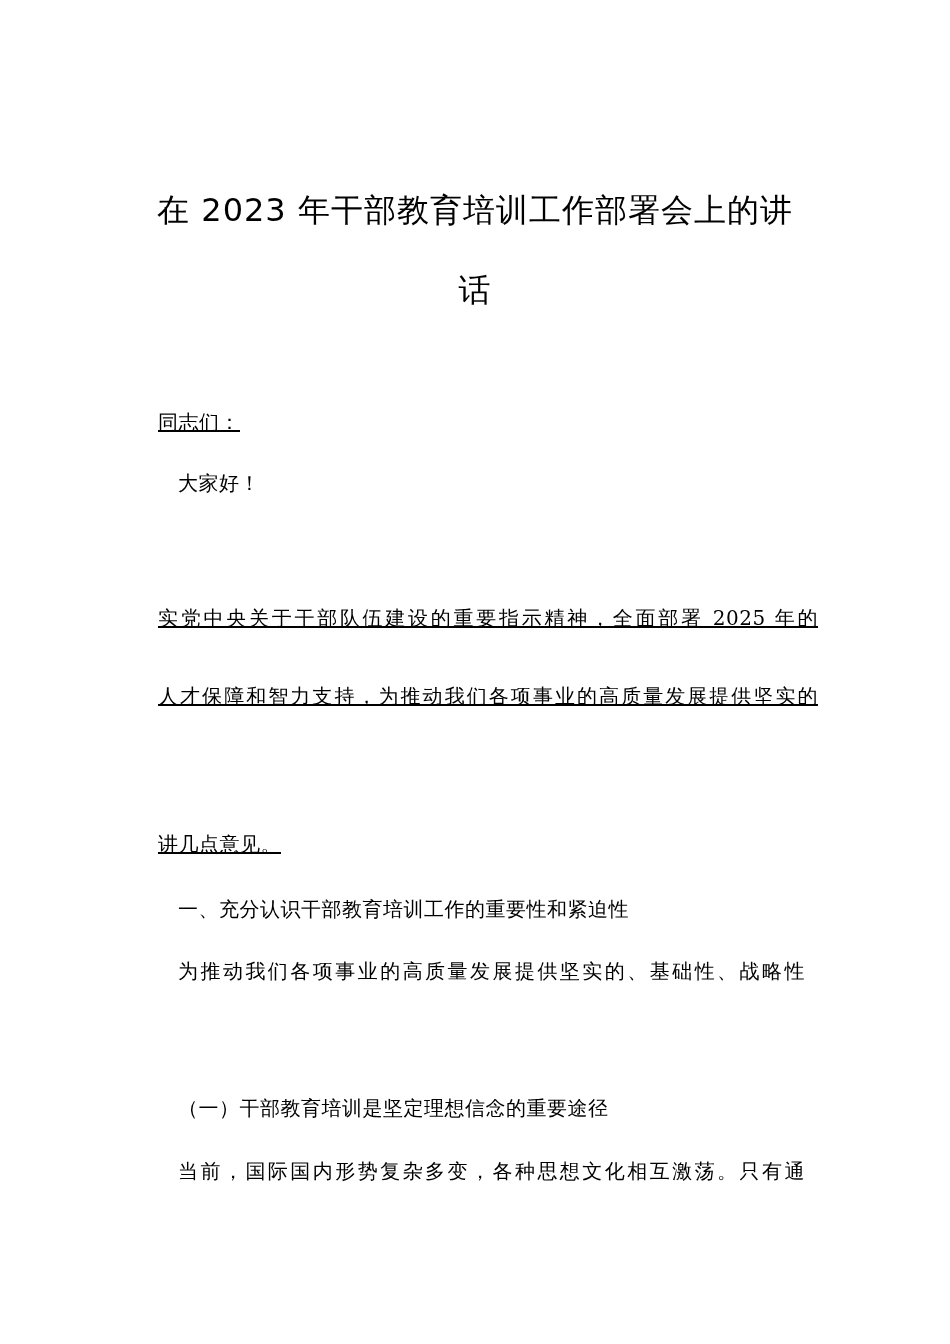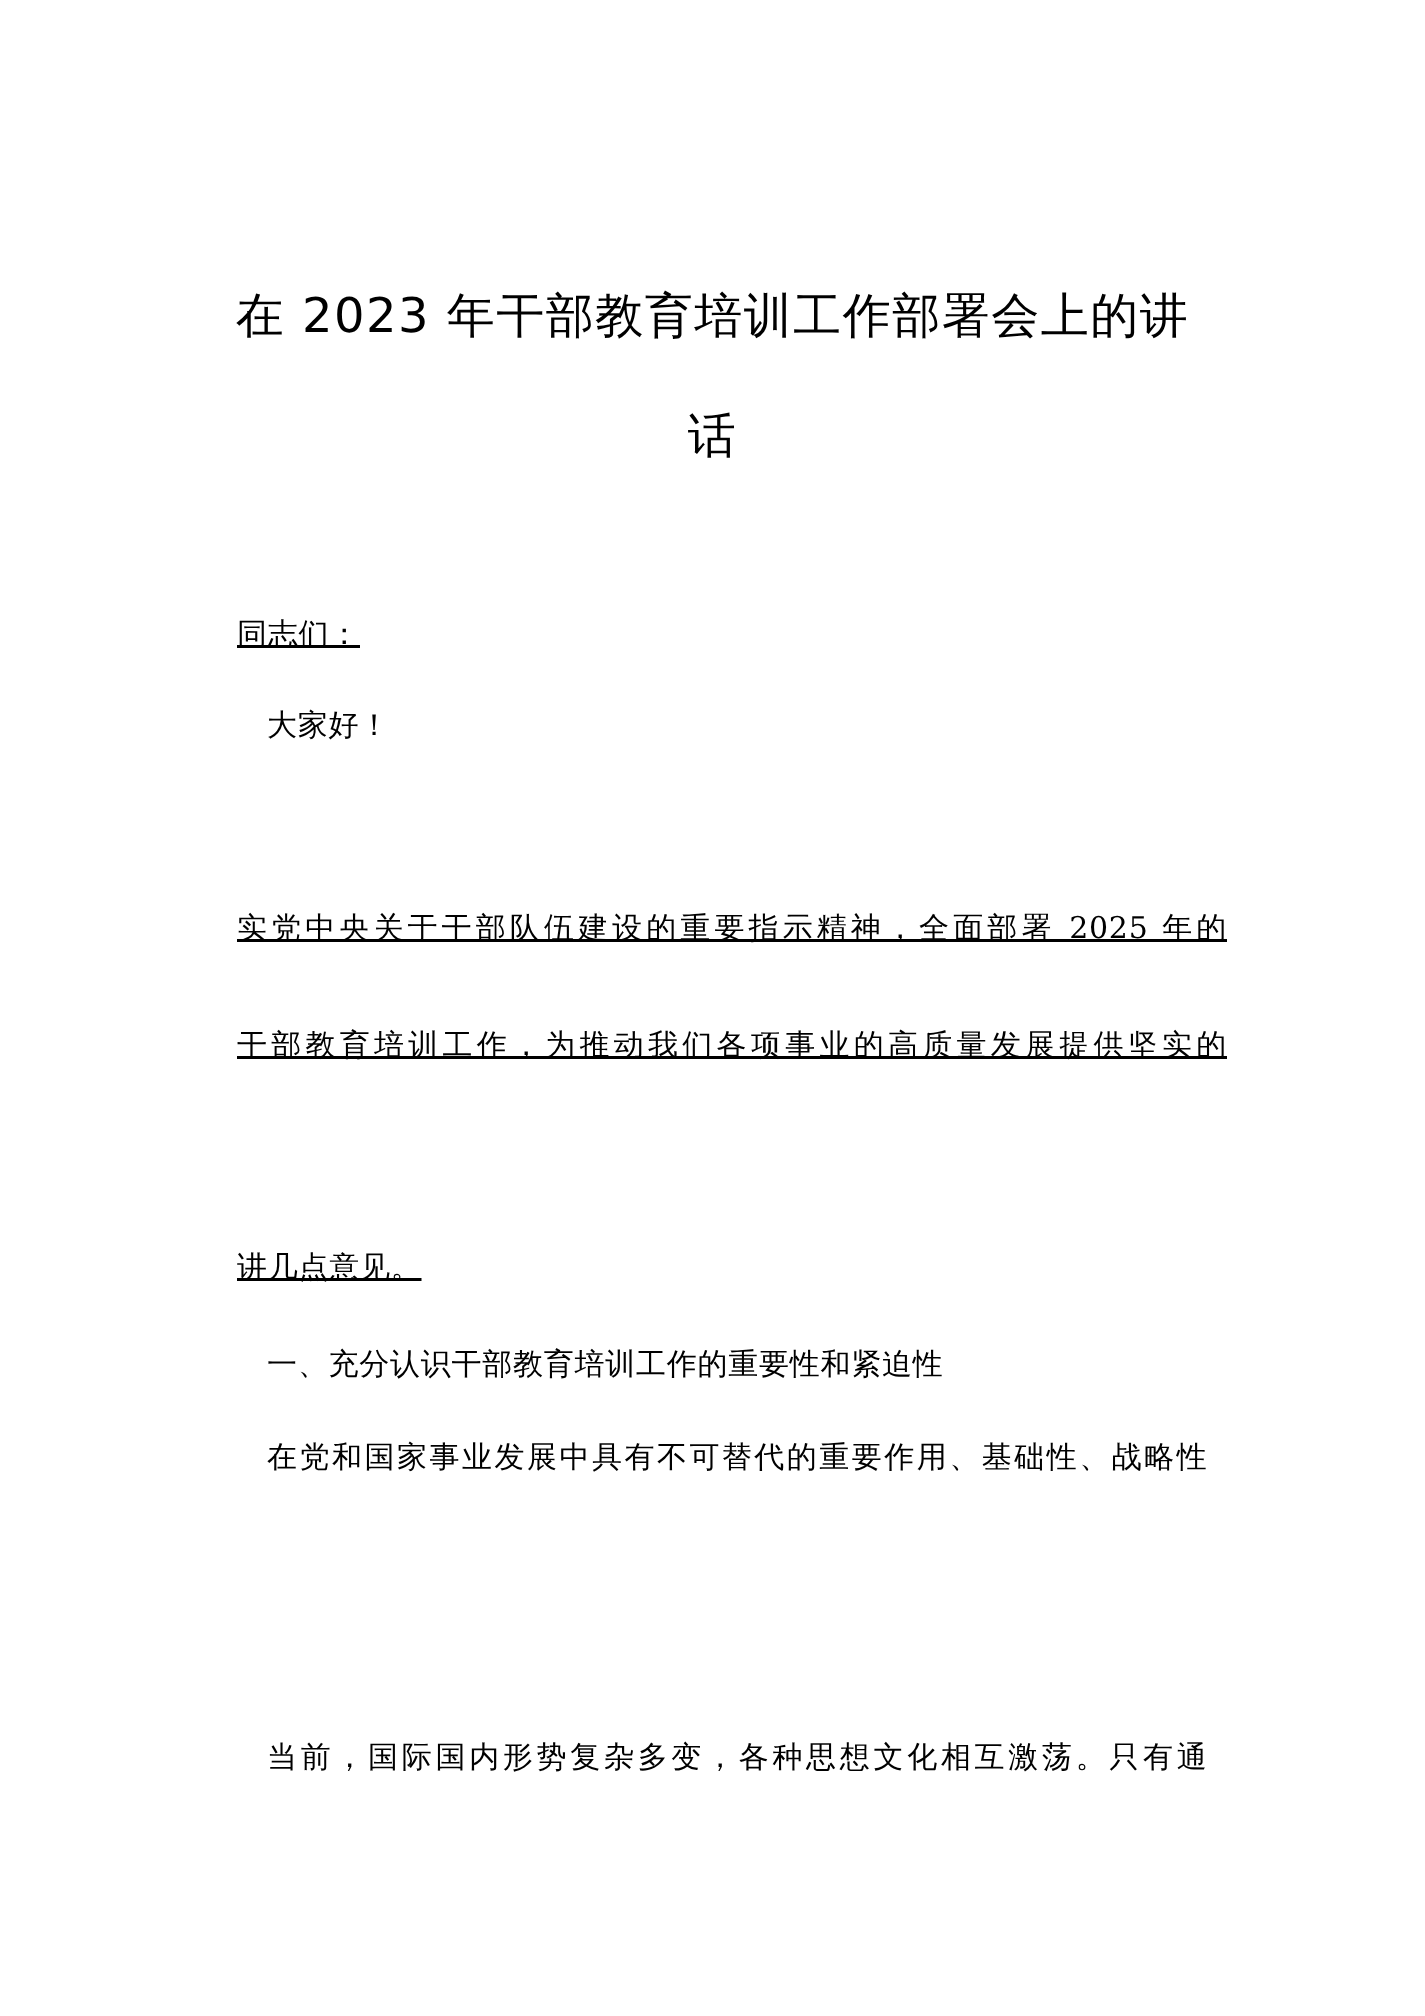--- a/index.html
+++ b/index.html
@@ -55,23 +55,24 @@
 <div class="page">
 
   <div class="title" style="top:190px;">在 2023 年干部教育培训工作部署会上的讲</div>
   <div class="title" style="top:270px;">话</div>
 
   <div class="line l0" style="top:408px;">同志们：</div>
 
   <div class="line l1" style="top:469px;">大家好！</div>
 
   <div class="line l0 justify" style="top:604px;">实党中央关于干部队伍建设的重要指示精神，全面部署 2025 年的</div>
-  <div class="line l0 justify" style="top:682px;">干部教育培训工作，为推动我们各项事业的高质量发展提供坚实的</div>
+  <div class="line l0 justify" style="top:682px;">人才保障和智力支持，为推动我们各项事业的高质量发展提供坚实的</div>
   <div class="line l0" style="top:830px;">讲几点意见。</div>
 
   <div class="line l1" style="top:895px;">一、充分认识干部教育培训工作的重要性和紧迫性</div>
 
-  <div class="line l1 justify" style="top:957px; width:627px;">在党和国家事业发展中具有不可替代的重要作用、基础性、战略性</div>
+  <div class="line l1 justify" style="top:957px; width:627px;">为推动我们各项事业的高质量发展提供坚实的、基础性、战略性</div>
 
+  <div class="line l1" style="top:1094px;">（一）干部教育培训是坚定理想信念的重要途径</div>
 
   <div class="line l1 justify" style="top:1157px; width:627px;">当前，国际国内形势复杂多变，各种思想文化相互激荡。只有通</div>
 
 </div>
 
 </body></html>

